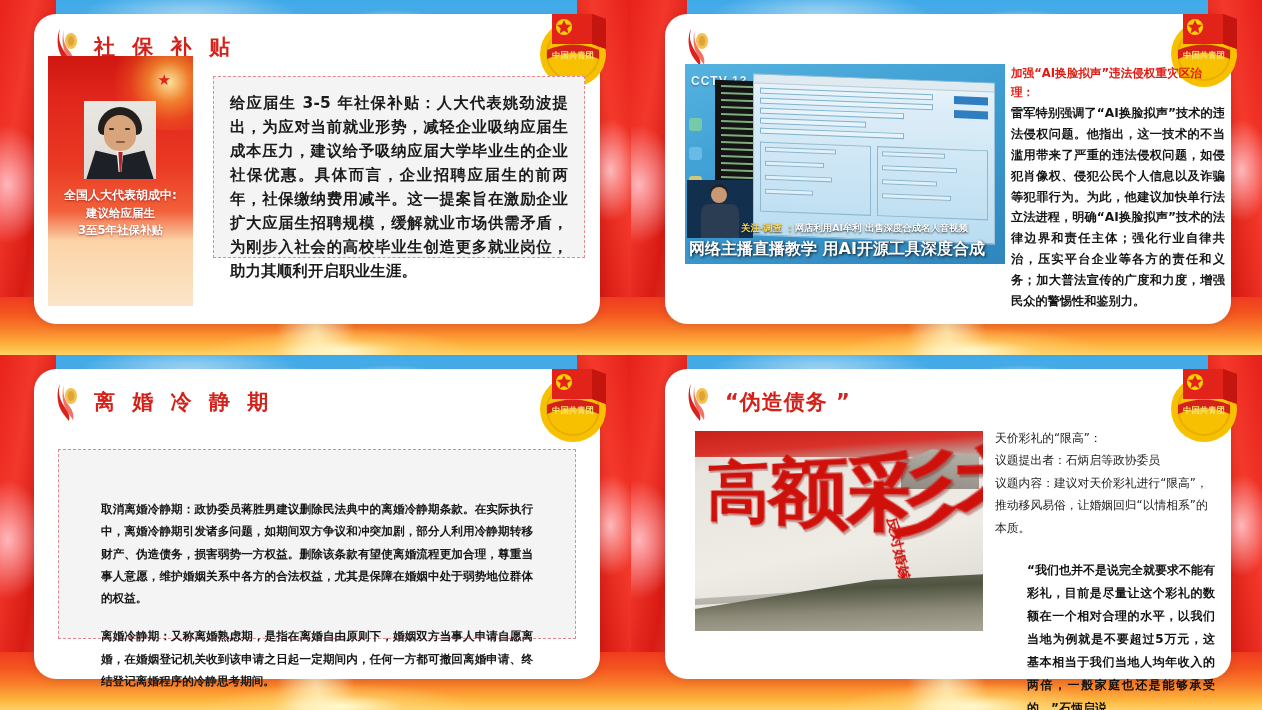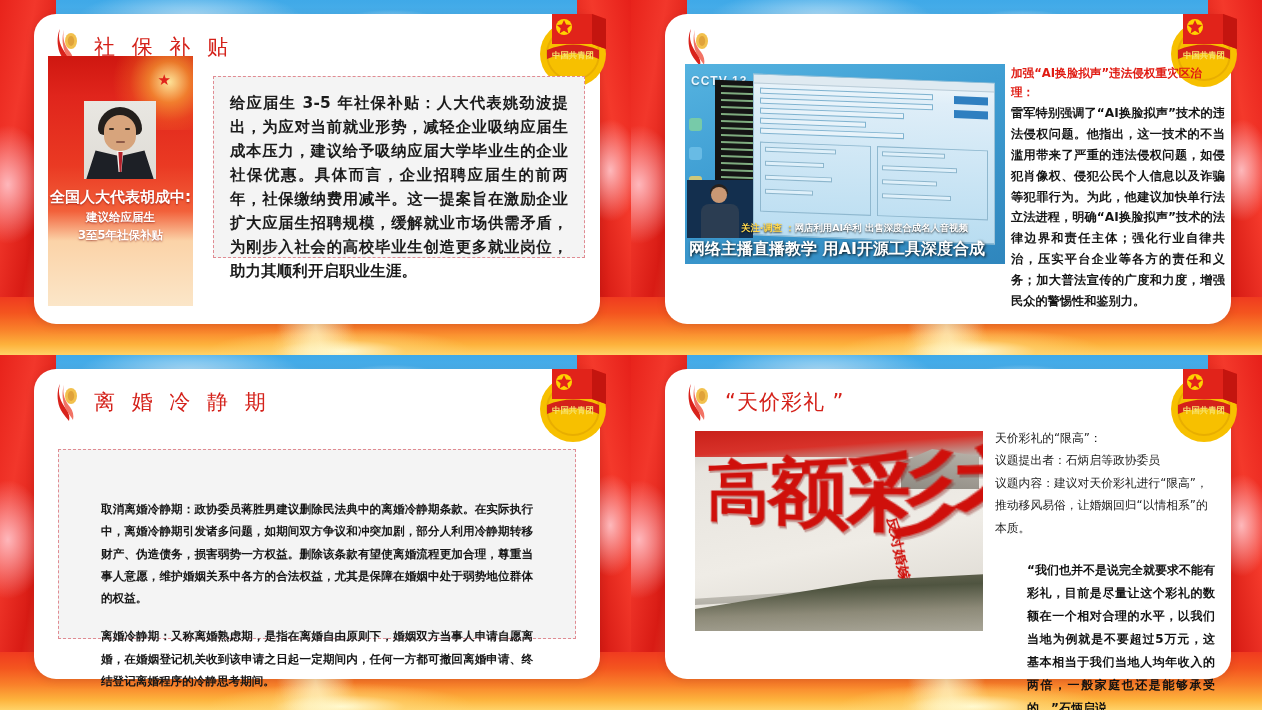--- a/index.html
+++ b/index.html
@@ -74,21 +74,21 @@
     box-shadow: 0 2px 10px rgba(0,0,0,.10);
     overflow: visible;
   }
   
   .title-row {
     position: absolute; left: 22px; top: 13px;
     display: flex; align-items: center; gap: 8px;
   }
   .ribbon-ico { width: 30px; height: 40px; flex: 0 0 auto; display:block; }
   .title-text {
-    font-size: 21px; font-weight: normal; color: #d4211a;
+    font-size: 21px; font-weight: bold; color: #d4211a;
     letter-spacing: 5px; line-height: 1;
     white-space: nowrap;
     font-family: "DejaVu Sans", "Liberation Sans", sans-serif;
   }
   .title-text.tight { letter-spacing: 1px; }
   
   .emblem { position: absolute; right: -16px; top: -8px; width: 86px; height: 86px; }
   
   .poster {
     position: absolute; left: 14px; top: 42px;
@@ -115,21 +115,21 @@
   .hs-suit { position:absolute; left:2px; top:47px; width:68px; height:32px; background:#1d2026; clip-path: polygon(0 100%, 14% 8%, 50% 26%, 86% 8%, 100% 100%); }
   .hs-shirt { position:absolute; left:27px; top:47px; width:18px; height:24px; background:#f4f2ee; clip-path: polygon(30% 0, 70% 0, 58% 100%, 42% 100%); }
   .hs-tie { position:absolute; left:33px; top:51px; width:7px; height:20px; background:#b3202a; clip-path: polygon(20% 0, 80% 0, 62% 100%, 38% 100%); }
   .poster-cap {
     position: absolute; left: 0; top: 130px; width: 100%;
     text-align: center; color: #ffffff;
     font-size: 11.5px; font-weight: bold; line-height: 1.55;
     text-shadow: 0 1px 2px rgba(120,0,0,.6);
     font-family: "DejaVu Sans","Liberation Sans", sans-serif;
   }
-  .poster-cap .l1 { font-size: 15px; }
+  .poster-cap .l1 { font-size: 12px; }
   .src-url {
     position: absolute; left: 14px; top: 300px; width: 300px;
     font-size: 7.3px; line-height: 1.45; color: #5b87c9;
     text-decoration: underline; word-break: break-all;
     font-family: "Liberation Sans", sans-serif;
   }
   
   .dashbox {
     position: absolute;
     background: #f4f4f4;
@@ -456,21 +456,21 @@
     <div class="glow-rays"></div>
 
     <div class="card">
       <div class="title-row">
         <svg class="ribbon-ico" viewBox="0 0 30 40">
           <path d="M4 2 C1 12 5 20 10 27 C13 31 14 35 13 39 C9 34 3 28 2 19 C1 12 2 6 4 2Z" fill="#d9221b"></path>
           <path d="M8 3 C6 12 9 19 14 25 C17 29 18 33 17 38 C14 33 8 27 7 18 C6 11 7 6 8 3Z" fill="#f05a4a" opacity=".85"></path>
           <ellipse cx="15" cy="14" rx="6" ry="8" fill="#f2c14e"></ellipse>
           <ellipse cx="15" cy="14" rx="3.2" ry="5" fill="#e0a23a"></ellipse>
         </svg>
-        <div class="title-text tight">“天价彩礼 ”</div>
+        <div class="title-text tight">“伪造债务 ”</div>
       </div>
 
       <svg class="emblem" viewBox="0 0 86 86">
         <circle cx="43" cy="48" r="33" fill="#f7c000"></circle>
         <circle cx="43" cy="48" r="26" fill="none" stroke="#e8ae00" stroke-width="2"></circle>
         <path d="M22 8 h40 l14 5 v30 l-14 -5 h-40 z" fill="#e1231a"></path>
         <path d="M62 8 l14 5 v30 l-14 -5 z" fill="#c4150f"></path>
         <circle cx="34" cy="21" r="8" fill="#ffd200"></circle>
         <path d="M34 14 l2.1 4.6 5 .5 -3.8 3.4 1.1 4.9 -4.4 -2.6 -4.4 2.6 1.1 -4.9 -3.8 -3.4 5 -.5z" fill="#e1231a"></path>
         <path d="M17 44 q26 -11 52 0 l0 9 q-26 -11 -52 0 z" fill="#d4211a"></path>

